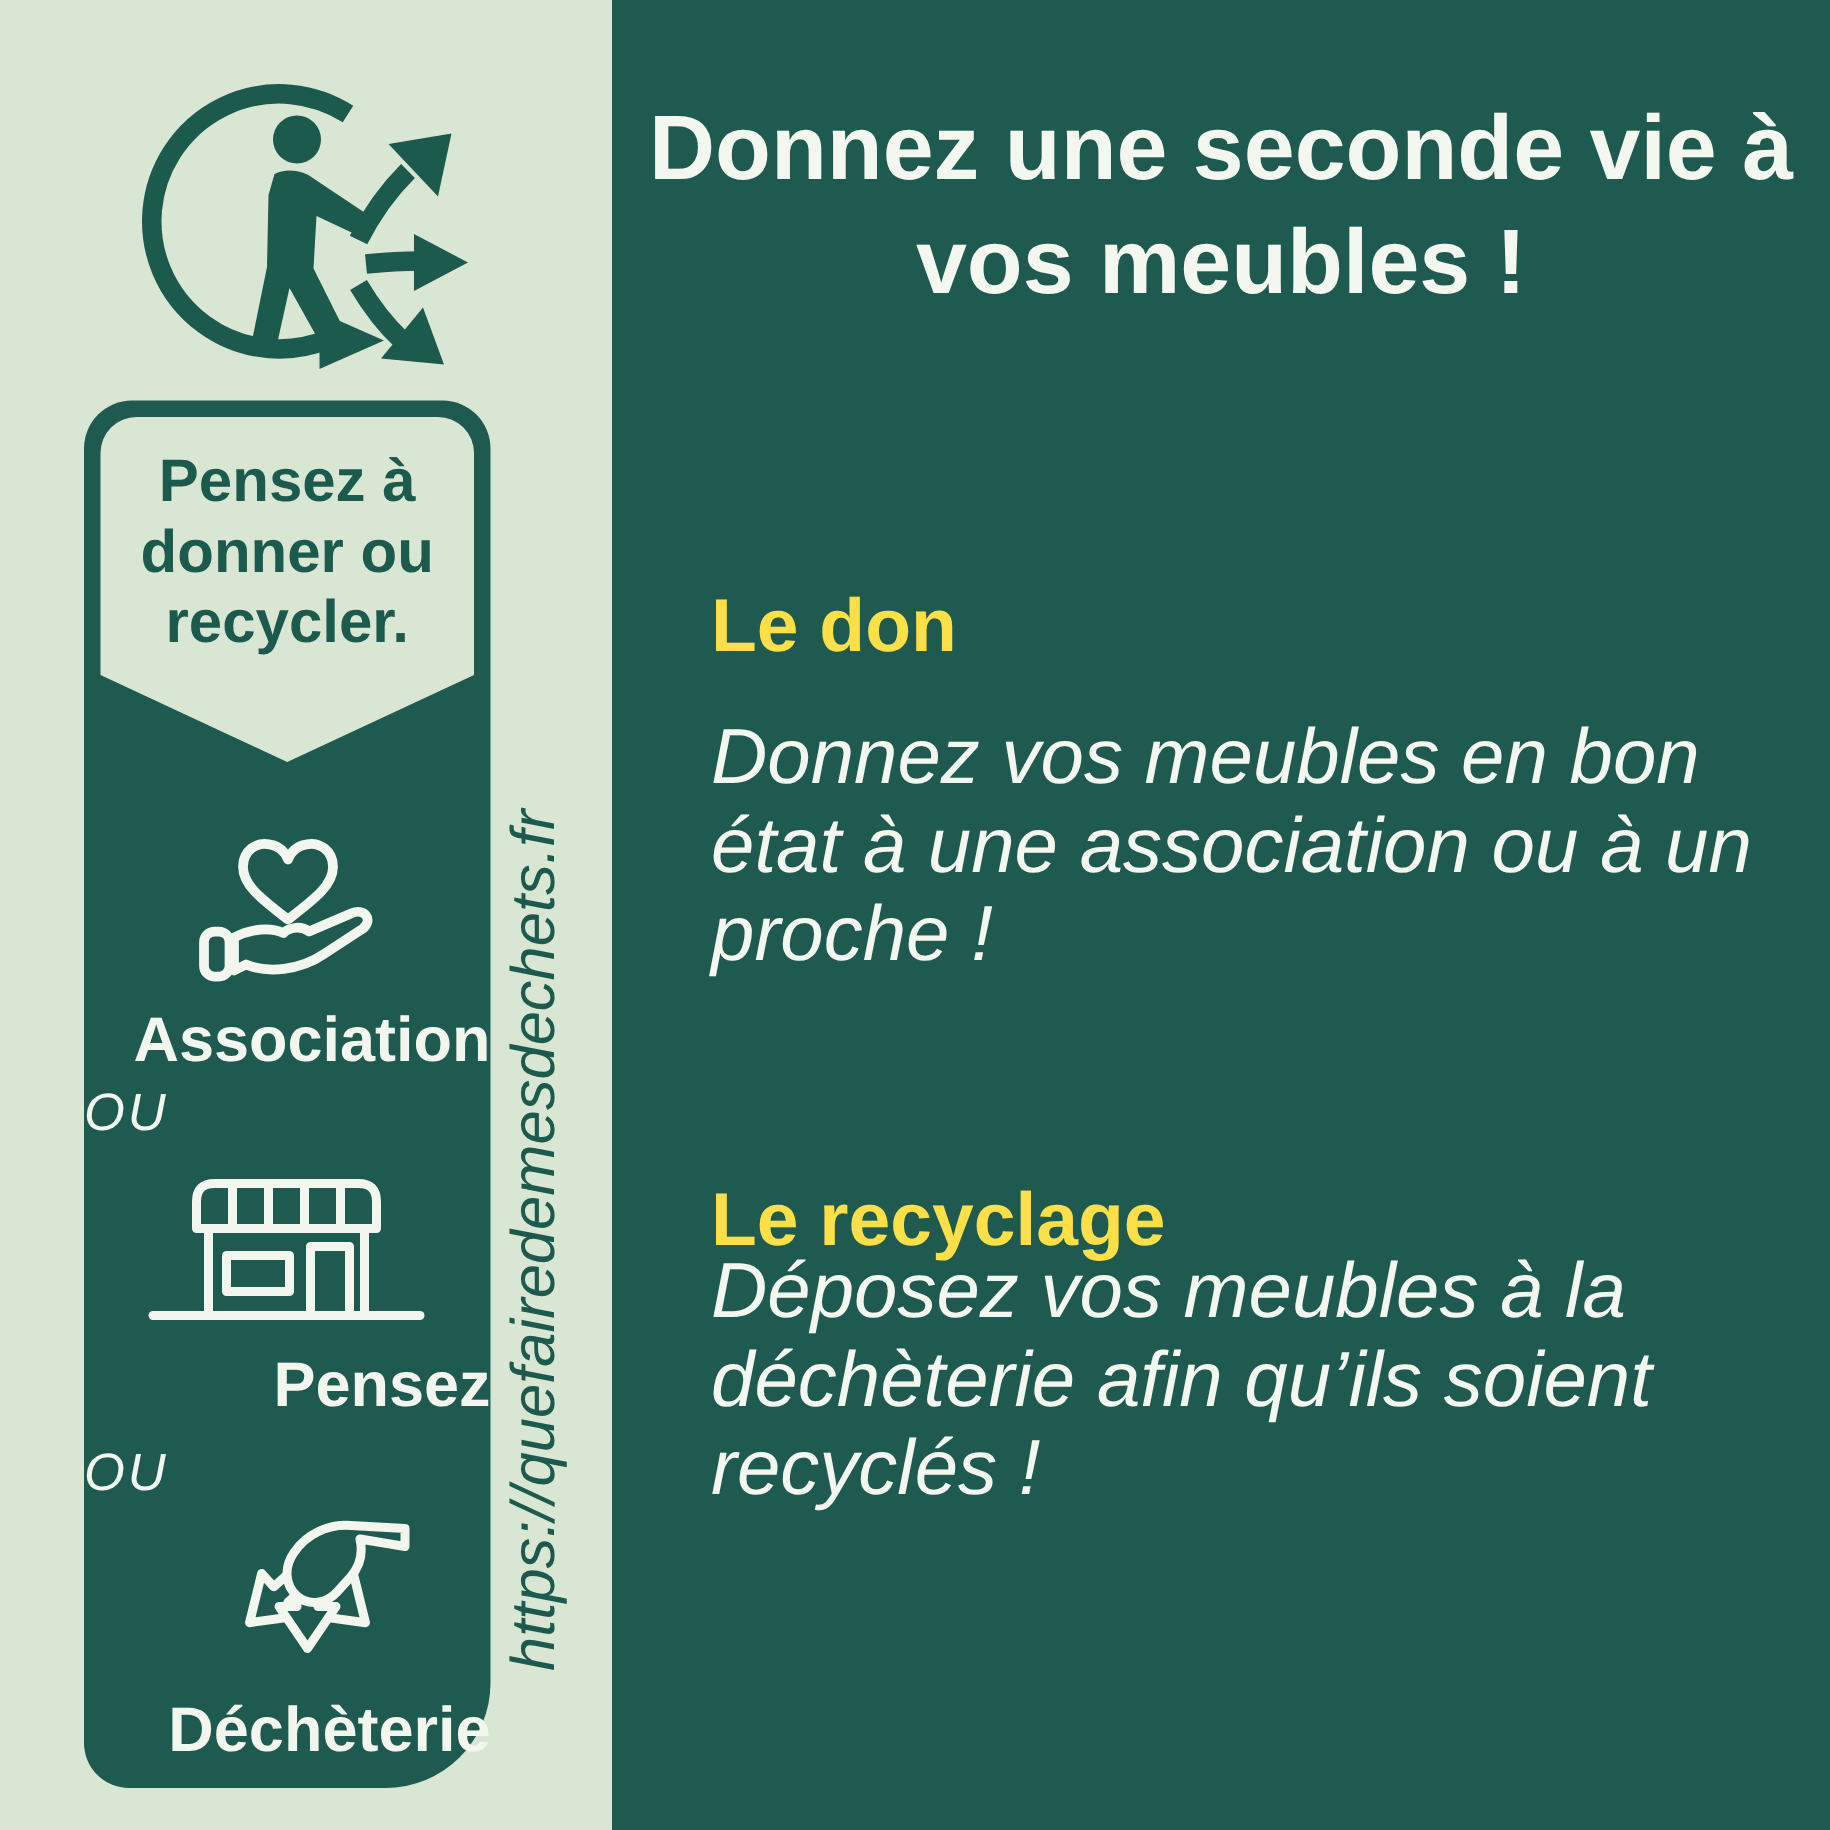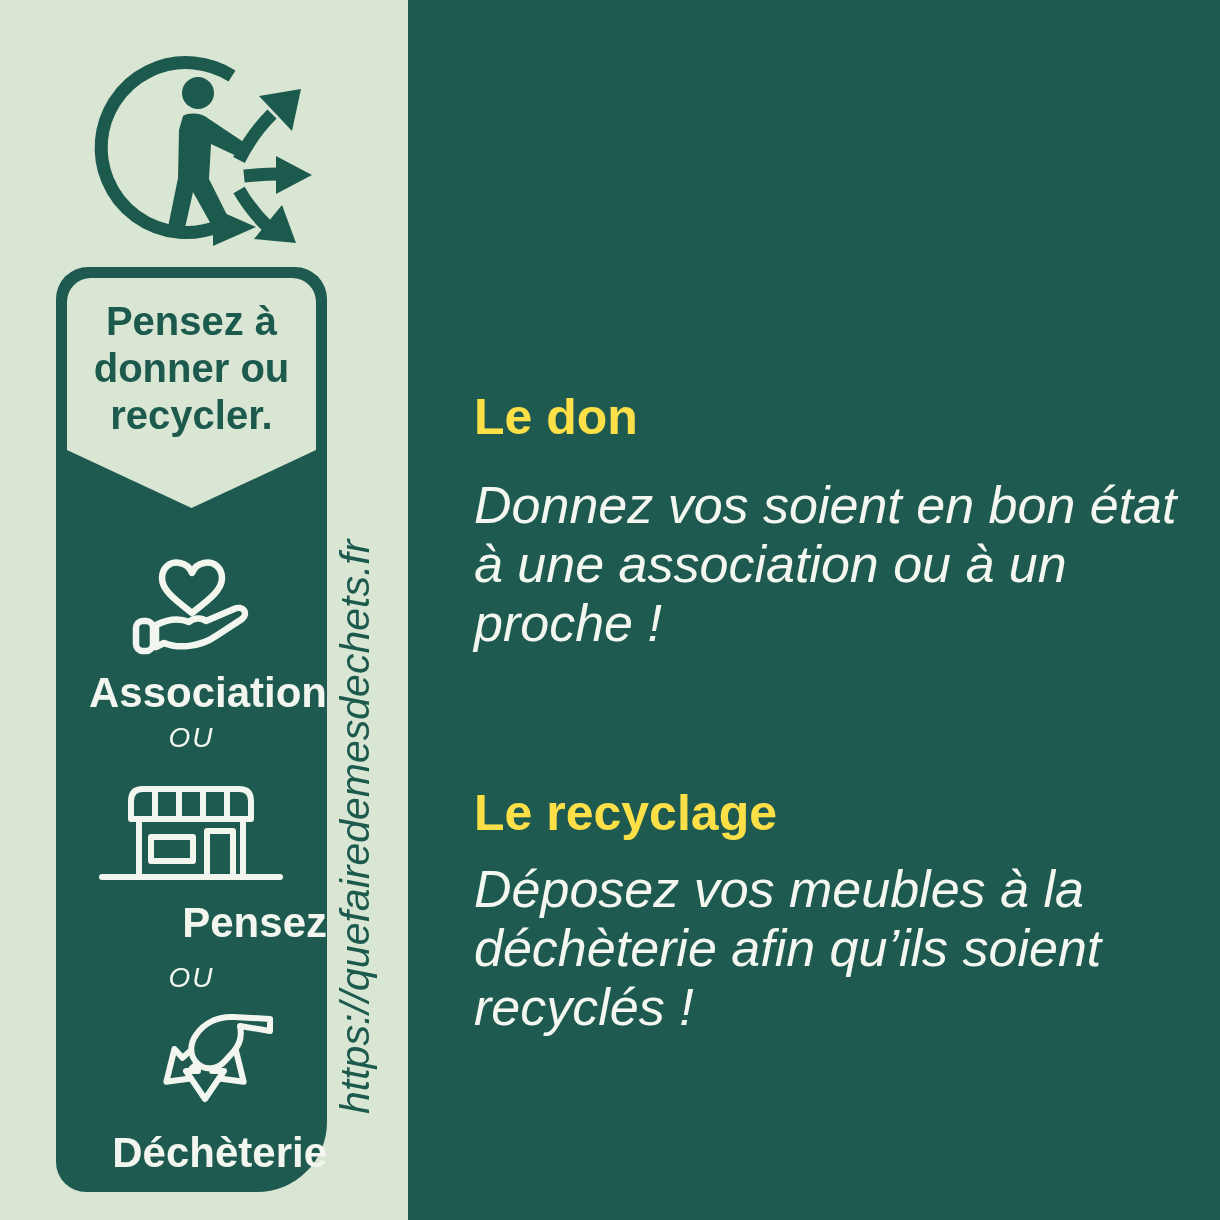--- a/index.html
+++ b/index.html
@@ -15,40 +15,40 @@
           background:#1e5a50;border-radius:32px 32px 70px 30px;}
   .banner{position:absolute;left:11px;top:11px;right:11px;height:172px;
           background:#dae6d4;border-radius:24px 24px 0 0;}
   .banner-tip{position:absolute;left:11px;top:183px;right:11px;height:58px;
           background:#dae6d4;clip-path:polygon(0 0,100% 0,50% 100%);}
   .banner-text{padding:20px 8px 0 8px;text-align:center;color:#1d5a4e;
           font-weight:bold;font-size:40px;line-height:47px;}
 
   .rib-label{position:absolute;left:0;width:100%;text-align:right;color:#f2f6ee;
           font-weight:bold;font-size:42px;}
-  .rib-sep{position:absolute;left:0;width:100%;text-align:center;color:#f2f6ee;
-          font-style:italic;font-size:28px;letter-spacing:2px;}
+  .rib-sep{position:absolute;left:0;width:100%;text-align:left;color:#f2f6ee;
+          font-style:italic;font-size:35px;letter-spacing:2px;}
   .icon-abs{position:absolute;}
 
   .url-vertical{position:absolute;left:332px;top:1114px;transform:rotate(-90deg);
           transform-origin:0 0;white-space:nowrap;color:#1d5a4e;font-style:italic;
           font-size:41px;}
 
   
   .main{position:absolute;left:408px;top:0;width:812px;height:1220px;background:#1e5a50;}
   .main-title{position:absolute;left:21px;top:60px;width:770px;text-align:center;
           color:#f3f7f0;font-weight:bold;font-size:61px;line-height:76px;}
   .sec-heading{position:absolute;left:66px;width:710px;color:#fde047;
           font-weight:bold;font-size:50px;}
   .sec-body{position:absolute;left:66px;width:706px;color:#f3f7f0;
           font-style:italic;font-size:52px;line-height:59px;}
   .h-don{top:388px;}
   .b-don{top:476px;}
   .h-rec{top:784px;}
-  .b-rec{top:860px;}
+  .b-rec{top:832px;}
 
   svg{display:block;}
 </style>
 </head>
 <body>
 
 <div class="canvas">
 
   <div class="sidebar">
 
@@ -110,21 +110,22 @@
           <path d="M140 12 L104 10 C88 9 74 16 66 28 C59 38 60 50 68 57 C76 64 88 62 95 54 L104 44 C110 37 112 28 110 19 L140 24 Z"></path>
         </g>
       </svg>
       <div class="rib-label" style="top:862px;">Déchèterie</div>
     </div>
 
     <div class="url-vertical">https://quefairedemesdechets.fr</div>
   </div>
 
   <div class="main">
+    <h1 class="main-title" style="margin:0;">Donnez une seconde vie à vos meubles !</h1>
 
     <div class="sec-heading h-don">Le don</div>
-    <div class="sec-body b-don">Donnez vos soient en bon état à une association ou à un proche !</div>
+    <div class="sec-body b-don">Donnez vos meubles en bon état à une association ou à un proche !</div>
 
     <div class="sec-heading h-rec">Le recyclage</div>
     <div class="sec-body b-rec">Déposez vos meubles à la déchèterie afin qu’ils soient recyclés !</div>
   </div>
 
 </div>
 
 </body></html>

